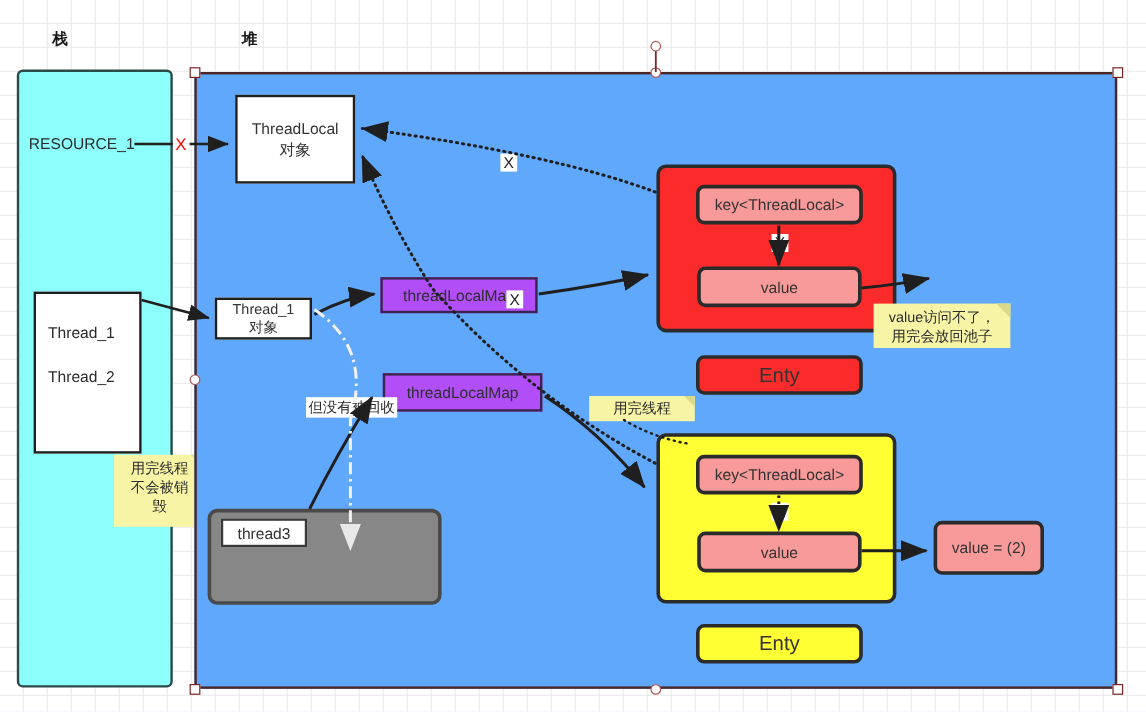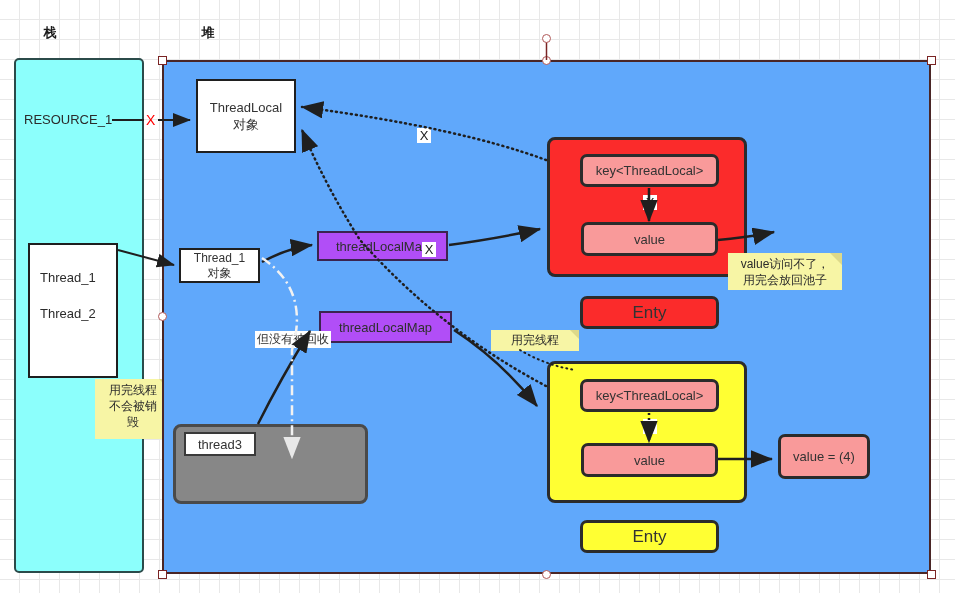--- a/index.html
+++ b/index.html
@@ -251,21 +251,21 @@
     <span class="fold"></span>
     <div>value访问不了，</div>
     <div>用完会放回池子</div>
   </div>
 
   <div class="abs entry-group yellow" style="left:547px; top:361px; width:200px; height:142px;"></div>
   <div class="abs inner-pill" style="left:580px; top:379px; width:139px; height:33px;">key&lt;ThreadLocal&gt;</div>
   <div class="abs inner-pill" style="left:581px; top:443px; width:137px; height:34px;">value</div>
   <div class="abs xmark" style="left:643px; top:419px; width:14px;">X</div>
   <div class="abs entry-label yellow" style="left:580px; top:520px; width:139px; height:33px;">Enty</div>
-  <div class="abs value-out" style="left:778px; top:434px; width:92px; height:45px;">value = (4)</div>
+  <div class="abs value-out" style="left:778px; top:434px; width:92px; height:45px;">value = (2)</div>
 
   <div class="sticky" style="left:472px; top:330px; width:88px; height:21px; line-height:15px;">
     <span class="fold" style="border-left-width:9px; border-top-width:9px;"></span>
     <div>用完线程</div>
   </div>
 
   <div class="abs wlabel" style="left:255px; top:331px;">但没有被回收</div>
 
   <div class="abs xmark-red" style="left:146px; top:113px;">X</div>
 

